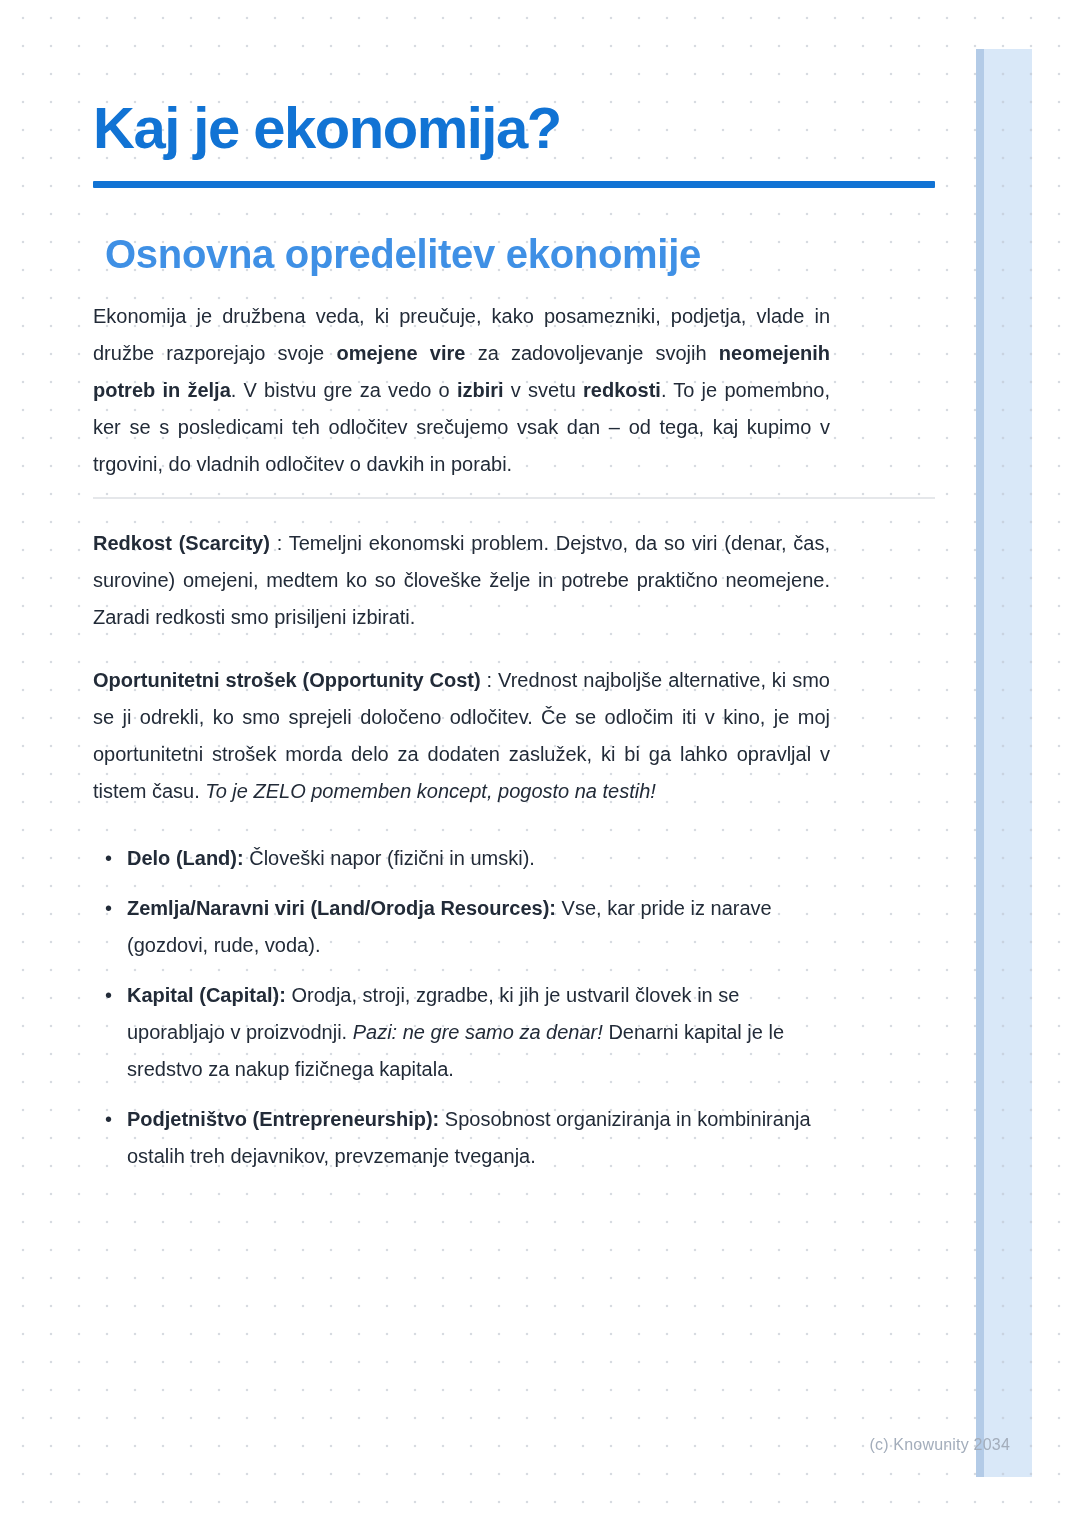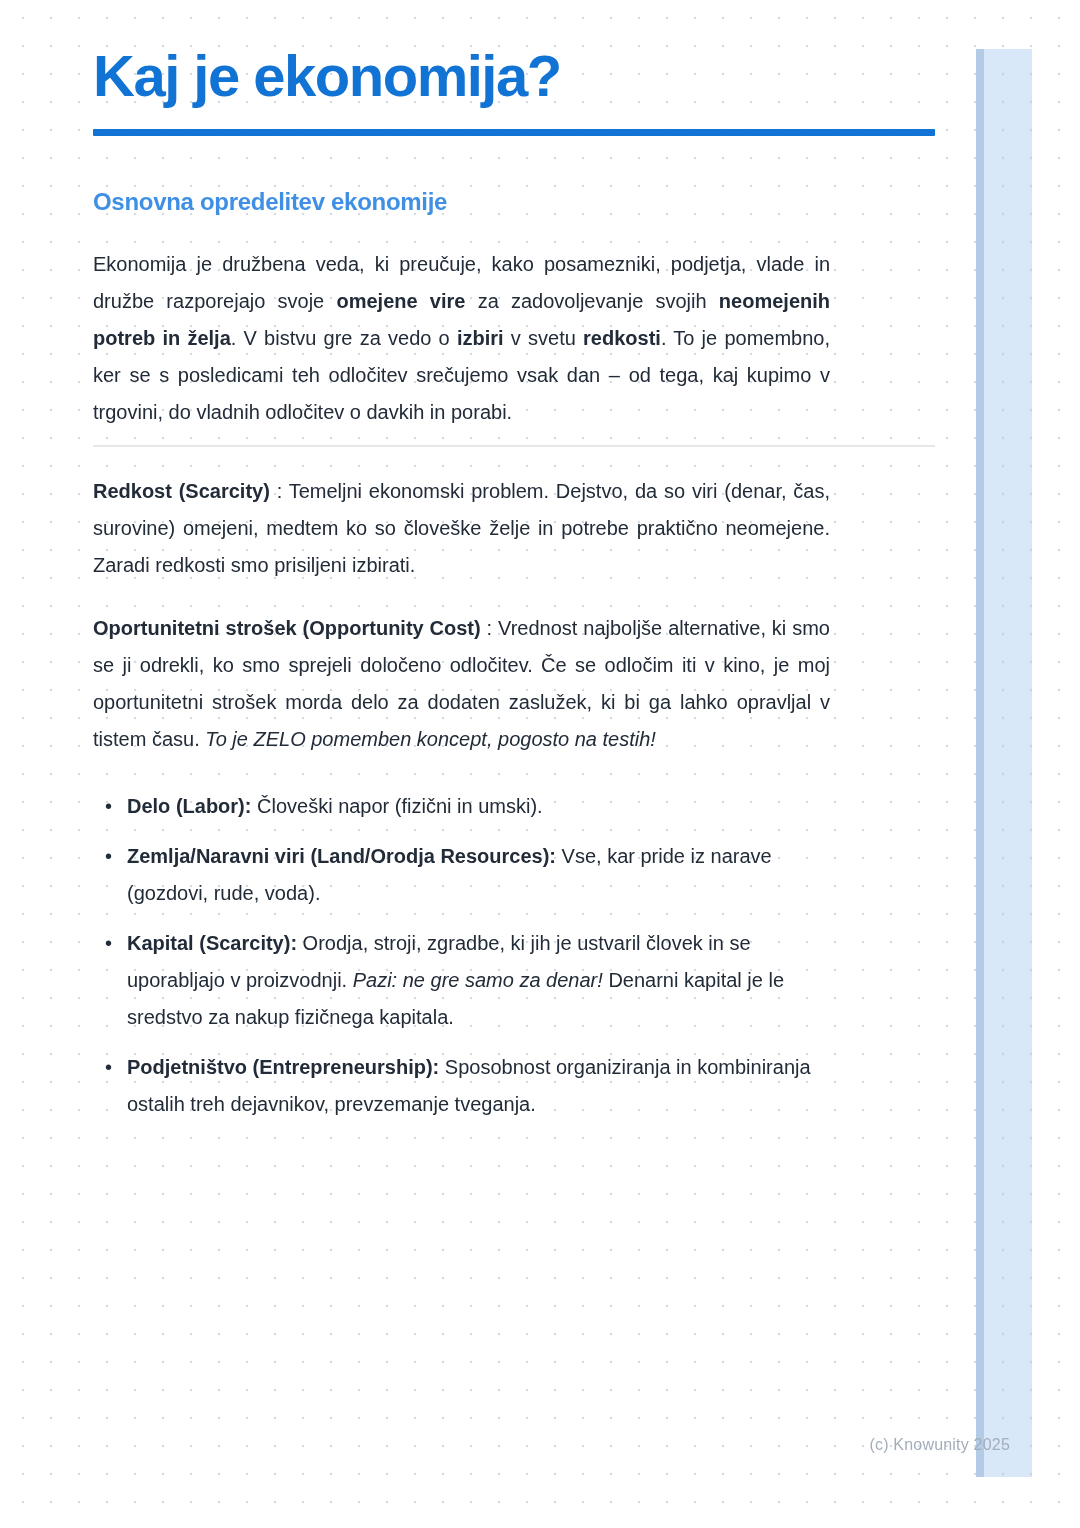--- a/index.html
+++ b/index.html
@@ -29,34 +29,34 @@
     display:flex;z-index:1;
   }
   .edge-band-line{width:8px;background:var(--band-edge);opacity:0.88;}
   .edge-band-fill{
     flex:1;
     background-color:rgba(164,200,238,0.42);
     background-image:radial-gradient(circle, #c9d3e0 1.4px, rgba(0,0,0,0) 1.6px);
     background-size:28px 28px;
     background-position:5px 11px;
   }
-  .content{position:relative;z-index:2;padding:44px 0 0 93px;}
+  .content{position:relative;z-index:2;padding:96px 0 0 93px;}
   h1{
     margin:0;
     font-size:58px;line-height:64px;font-weight:bold;
     letter-spacing:-1.5px;
     color:var(--title-blue);
   }
   .title-rule{
     width:842px;height:7px;margin-top:21px;
     background:var(--title-blue);border-radius:1px;
   }
   h2{
-    margin:0;
-    font-size:24px;line-height:36px;font-weight:bold;
+    margin:12px;
+    font-size:40px;line-height:36px;font-weight:bold;
     letter-spacing:-0.3px;
     color:var(--heading-blue);
   }
   .h2-first{margin-top:48px;}
   .h2-second{margin-top:32px;}
   p.body{
     width:737px;margin:26px 0 0;
     font-size:20px;line-height:37px;
     text-align:justify;
   }
@@ -107,35 +107,35 @@
     <hr class="divider">
 
     <section>
 
       <p class="body"><b>Redkost (Scarcity)</b><span> : Temeljni ekonomski problem. Dejstvo, da so viri (denar, čas, surovine) omejeni, medtem ko so človeške želje in potrebe praktično neomejene. Zaradi redkosti smo prisiljeni izbirati.</span></p>
       <p class="body"><b>Oportunitetni strošek (Opportunity Cost)</b><span> : Vrednost najboljše alternative, ki smo se ji odrekli, ko smo sprejeli določeno odločitev. Če se odločim iti v kino, je moj oportunitetni strošek morda delo za dodaten zaslužek, ki bi ga lahko opravljal v tistem času. </span><i>To je ZELO pomemben koncept, pogosto na testih!</i></p>
 
       <ul class="factors">
         <li>
           <span class="bullet-marker">•</span>
-          <span class="li-text"><b>Delo (Labor):</b><span> Človeški napor (fizični in umski).</span></span>
+          <span class="li-text"><b>Delo (Land):</b><span> Človeški napor (fizični in umski).</span></span>
         </li>
         <li>
           <span class="bullet-marker">•</span>
           <span class="li-text"><b>Zemlja/Naravni viri (Land/Orodja Resources):</b><span> Vse, kar pride iz narave (gozdovi, rude, voda).</span></span>
         </li>
         <li>
           <span class="bullet-marker">•</span>
-          <span class="li-text"><b>Kapital (Scarcity):</b><span> Orodja, stroji, zgradbe, ki jih je ustvaril človek in se uporabljajo v proizvodnji. </span><i>Pazi: ne gre samo za denar!</i><span> Denarni kapital je le sredstvo za nakup fizičnega kapitala.</span></span>
+          <span class="li-text"><b>Kapital (Capital):</b><span> Orodja, stroji, zgradbe, ki jih je ustvaril človek in se uporabljajo v proizvodnji. </span><i>Pazi: ne gre samo za denar!</i><span> Denarni kapital je le sredstvo za nakup fizičnega kapitala.</span></span>
         </li>
         <li>
           <span class="bullet-marker">•</span>
           <span class="li-text"><b>Podjetništvo (Entrepreneurship):</b><span> Sposobnost organiziranja in kombiniranja ostalih treh dejavnikov, prevzemanje tveganja.</span></span>
         </li>
       </ul>
 
     </section>
 
   </main>
 
-  <div class="footer">(c) Knowunity 2025</div>
+  <div class="footer">(c) Knowunity 2034</div>
 
 </div>
 
 </body></html>

